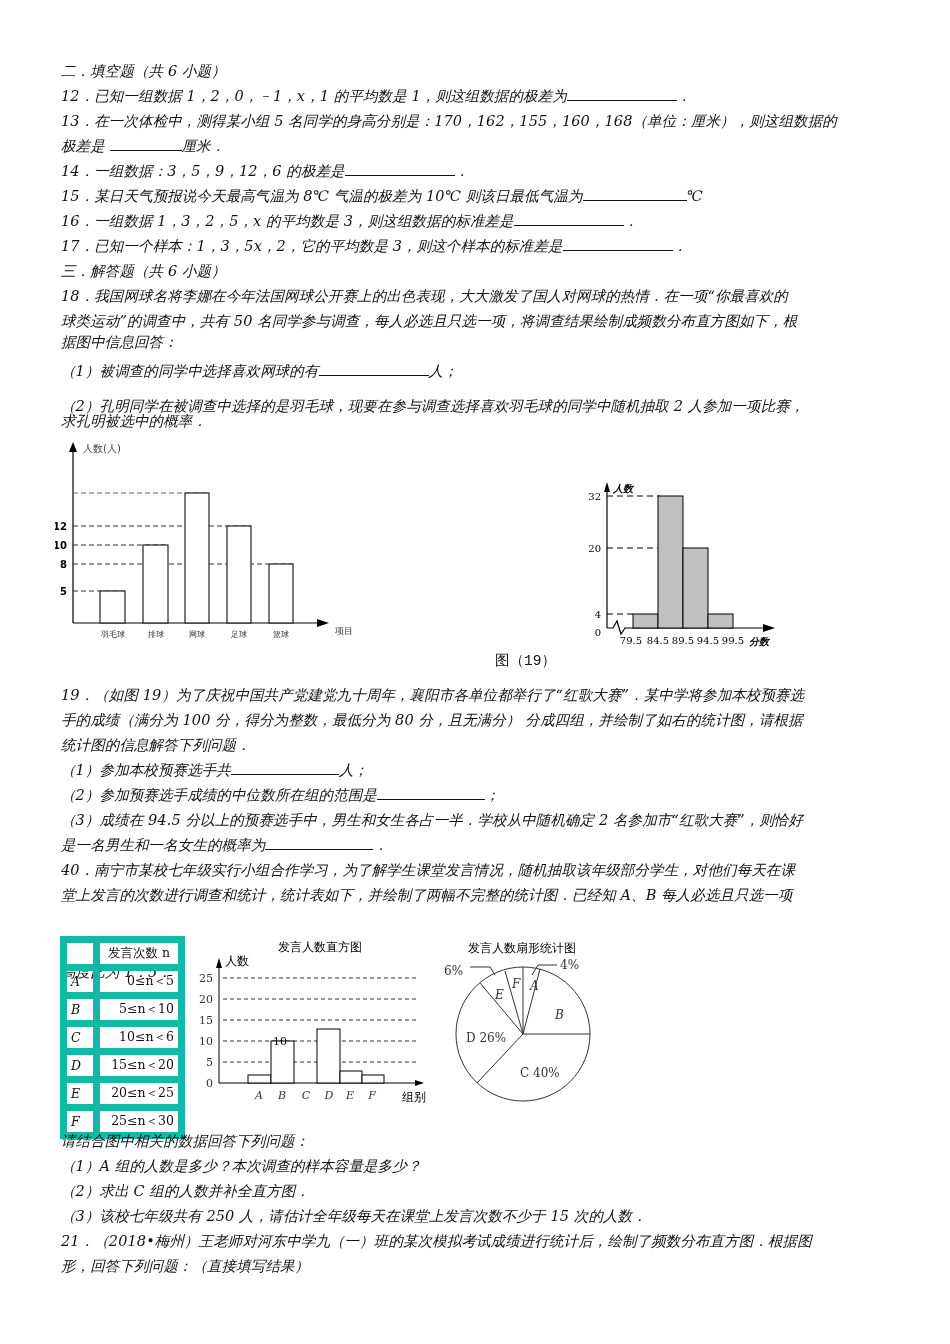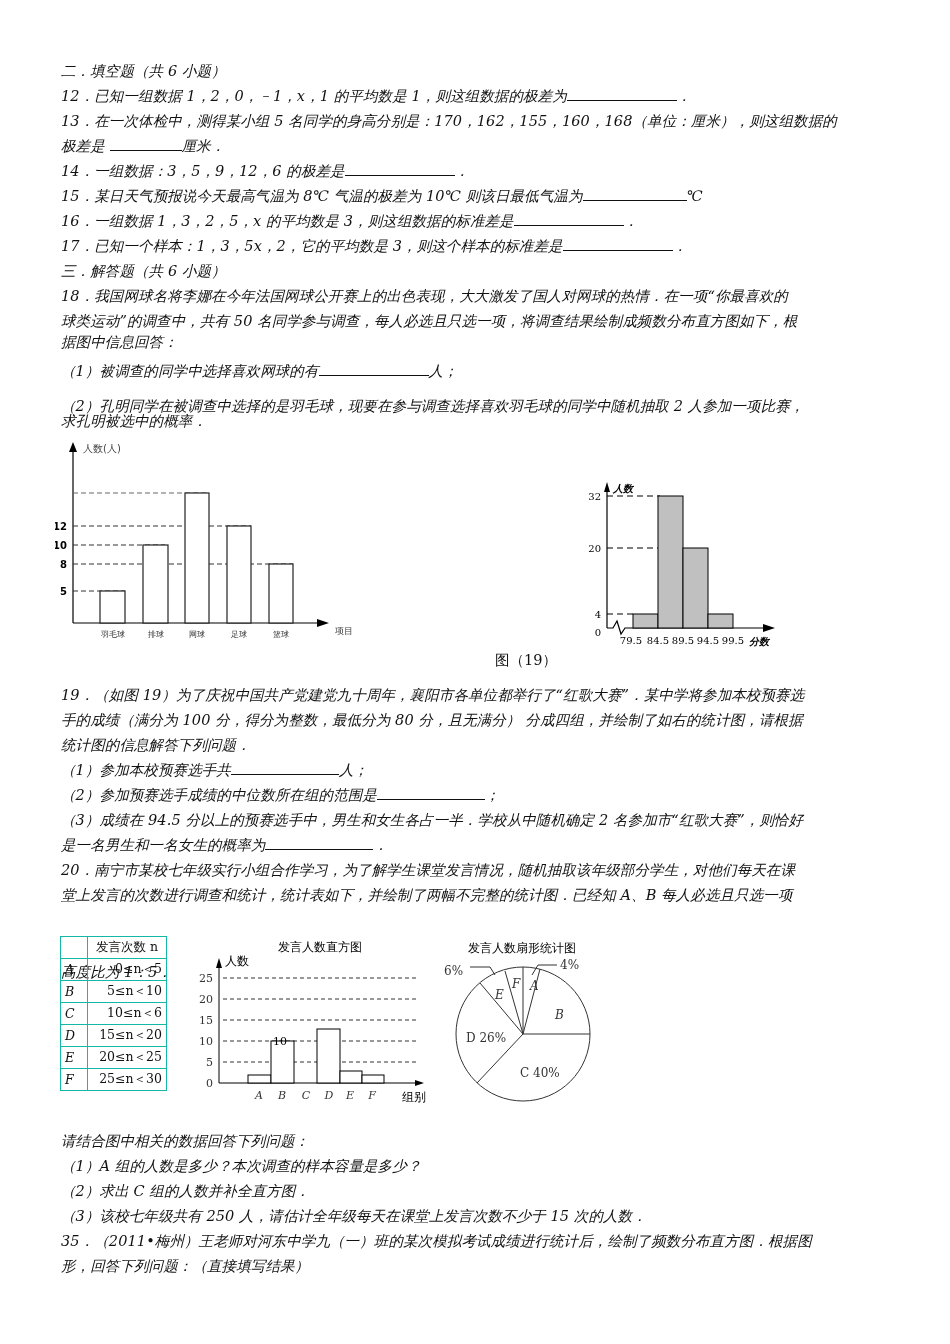--- a/index.html
+++ b/index.html
@@ -3,23 +3,23 @@
 <meta charset="utf-8">
 <style>
   html, body { margin: 0; padding: 0; background: #ffffff; }
   body { width: 950px; height: 1344px; position: relative; overflow: hidden;
          font-family: "DejaVu Serif", "Liberation Serif", serif; color: #111; }
   .line { position: absolute; left: 61px; font-size: 14.5px; line-height: 18px; white-space: nowrap; letter-spacing: 0.1px; font-style: italic; }
   .blank { display: inline-block; border-bottom: 1.4px solid #111; height: 13px; vertical-align: baseline; }
   .chart { position: absolute; }
   svg text { font-family: "DejaVu Sans", "Liberation Sans", sans-serif; }
   .serif-t { font-family: "DejaVu Serif", "Liberation Serif", serif; }
-  .caption { position: absolute; left: 495px; top: 651px; font-size: 14.5px; }
+  .caption { position: absolute; left: 495px; top: 651px; font-size: 14.5px; font-family: Liberation Mono, monospace; }
   table.freq { position: absolute; left: 60px; top: 936px; border-collapse: collapse; font-size: 12.5px; }
-  table.freq td { border: 1px solid #14b8a6; height: 21px; padding: 0 4px; }
+  table.freq td { border: 7px solid #14b8a6; height: 21px; padding: 0 4px; }
   table.freq td.g { width: 18px; font-style: italic; }
   table.freq td.r { width: 70px; text-align: right; }
 </style>
 </head>
 <body>
 
 <div class="line" style="top:62px">二．填空题（共 6 小题）</div>
 <div class="line" style="top:87px"><span>12．已知一组数据 1，2，0，﹣1，x，1 的平均数是 1，则这组数据的极差为</span><span class="blank" style="width:110px"></span><span>．</span></div>
 <div class="line" style="top:112px">13．在一次体检中，测得某小组 5 名同学的身高分别是：170，162，155，160，168（单位：厘米），则这组数据的</div>
 <div class="line" style="top:137px"><span>极差是 </span><span class="blank" style="width:72px"></span><span>厘米．</span></div>
@@ -94,21 +94,21 @@
 <div class="caption">图（19）</div>
 
 <div class="line" style="top:686px">19．（如图 19）为了庆祝中国共产党建党九十周年，襄阳市各单位都举行了“红歌大赛”．某中学将参加本校预赛选</div>
 <div class="line" style="top:711px">手的成绩（满分为 100 分，得分为整数，最低分为 80 分，且无满分） 分成四组，并绘制了如右的统计图，请根据</div>
 <div class="line" style="top:736px">统计图的信息解答下列问题．</div>
 <div class="line" style="top:761px"><span>（1）参加本校预赛选手共</span><span class="blank" style="width:108px"></span><span>人；</span></div>
 <div class="line" style="top:786px"><span>（2）参加预赛选手成绩的中位数所在组的范围是</span><span class="blank" style="width:108px"></span><span>；</span></div>
 <div class="line" style="top:811px">（3）成绩在 94.5 分以上的预赛选手中，男生和女生各占一半．学校从中随机确定 2 名参加市“红歌大赛”，则恰好</div>
 <div class="line" style="top:836px"><span>是一名男生和一名女生的概率为</span><span class="blank" style="width:108px"></span><span>．</span></div>
 
-<div class="line" style="top:861px">20．南宁市某校七年级实行小组合作学习，为了解学生课堂发言情况，随机抽取该年级部分学生，对他们每天在课</div>
+<div class="line" style="top:861px">40．南宁市某校七年级实行小组合作学习，为了解学生课堂发言情况，随机抽取该年级部分学生，对他们每天在课</div>
 <div class="line" style="top:886px">堂上发言的次数进行调查和统计，统计表如下，并绘制了两幅不完整的统计图．已经知 A、B 每人必选且只选一项</div>
 <div class="line" style="top:963px">高度比为 1：5．</div>
 
 <table class="freq">
   <tbody>
       <tr>
         <td class="g"></td>
         <td class="r" style="text-align:center">发言次数 n</td>
       </tr>
   <tr>
@@ -201,14 +201,14 @@
     <text x="115" y="84" font-style="italic" class="serif-t">B</text>
     <text x="26" y="107" class="serif-t">D 26%</text>
     <text x="80" y="142" class="serif-t">C 40%</text>
   </g>
 </svg>
 
 <div class="line" style="top:1132px">请结合图中相关的数据回答下列问题：</div>
 <div class="line" style="top:1157px">（1）A 组的人数是多少？本次调查的样本容量是多少？</div>
 <div class="line" style="top:1182px">（2）求出 C 组的人数并补全直方图．</div>
 <div class="line" style="top:1207px">（3）该校七年级共有 250 人，请估计全年级每天在课堂上发言次数不少于 15 次的人数．</div>
-<div class="line" style="top:1232px">35．（2011•梅州）王老师对河东中学九（一）班的某次模拟考试成绩进行统计后，绘制了频数分布直方图．根据图</div>
+<div class="line" style="top:1232px">21．（2018•梅州）王老师对河东中学九（一）班的某次模拟考试成绩进行统计后，绘制了频数分布直方图．根据图</div>
 <div class="line" style="top:1257px">形，回答下列问题：（直接填写结果）</div>
 
 </body></html>

